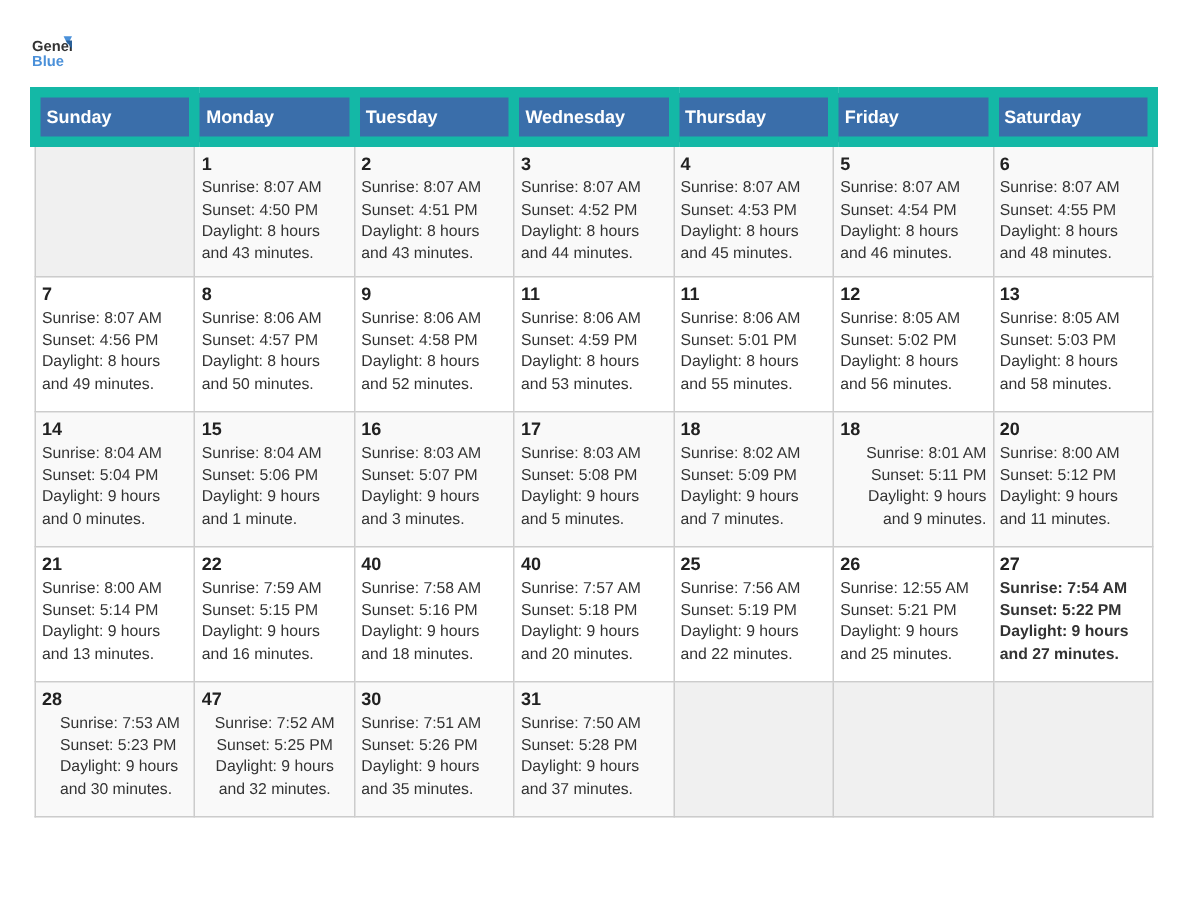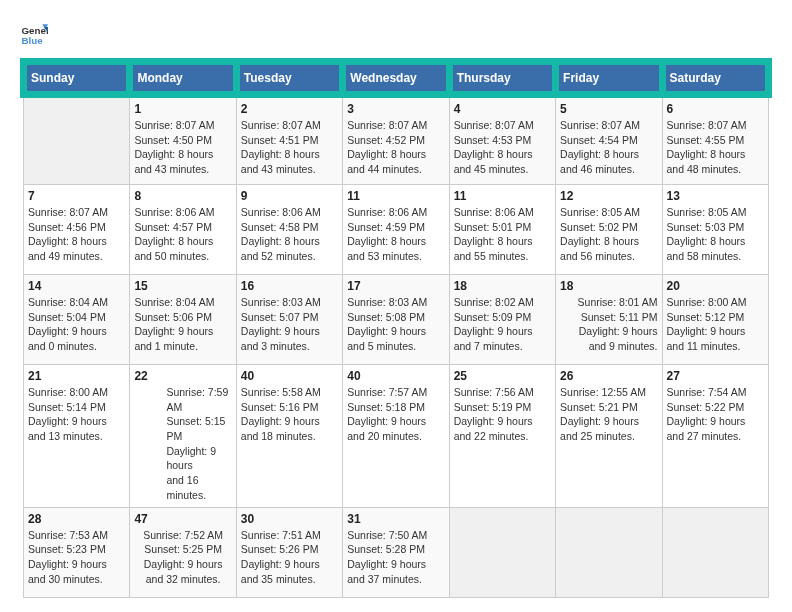--- a/index.html
+++ b/index.html
@@ -259,28 +259,28 @@
       <tr>
         <td>
           <span class="day-number">21</span>
           <div class="day-info" style="white-space: pre-line;">Sunrise: 8:00 AM
 Sunset: 5:14 PM
 Daylight: 9 hours
 and 13 minutes.</div>
         </td>
         <td>
           <span class="day-number">22</span>
-          <div class="day-info" style="white-space: pre-line; margin-left: 32px;">Sunrise: 7:59 AM
+          <div class="day-info" style="white-space: pre-line;">Sunrise: 7:59 AM
 Sunset: 5:15 PM
 Daylight: 9 hours
 and 16 minutes.</div>
         </td>
         <td>
           <span class="day-number">40</span>
-          <div class="day-info" style="white-space: pre-line;">Sunrise: 5:58 AM
+          <div class="day-info" style="white-space: pre-line;">Sunrise: 7:58 AM
 Sunset: 5:16 PM
 Daylight: 9 hours
 and 18 minutes.</div>
         </td>
         <td>
           <span class="day-number">40</span>
           <div class="day-info" style="white-space: pre-line;">Sunrise: 7:57 AM
 Sunset: 5:18 PM
 Daylight: 9 hours
 and 20 minutes.</div>
@@ -294,30 +294,30 @@
         </td>
         <td>
           <span class="day-number">26</span>
           <div class="day-info" style="white-space: pre-line;">Sunrise: 12:55 AM
 Sunset: 5:21 PM
 Daylight: 9 hours
 and 25 minutes.</div>
         </td>
         <td>
           <span class="day-number">27</span>
-          <div class="day-info" style="white-space: pre-line;">Sunrise: 7:54 AM
+          <div class="day-info" style="white-space: pre-line; font-weight: bold;">Sunrise: 7:54 AM
 Sunset: 5:22 PM
 Daylight: 9 hours
 and 27 minutes.</div>
         </td>
       </tr>
       <tr>
         <td>
           <span class="day-number">28</span>
-          <div class="day-info" style="white-space: pre-line;">Sunrise: 7:53 AM
+          <div class="day-info" style="white-space: pre-line; margin-left: 12px;">Sunrise: 7:53 AM
 Sunset: 5:23 PM
 Daylight: 9 hours
 and 30 minutes.</div>
         </td>
         <td>
           <span class="day-number">47</span>
           <div class="day-info" style="white-space: pre-line; text-align: center;">Sunrise: 7:52 AM
 Sunset: 5:25 PM
 Daylight: 9 hours
 and 32 minutes.</div>

